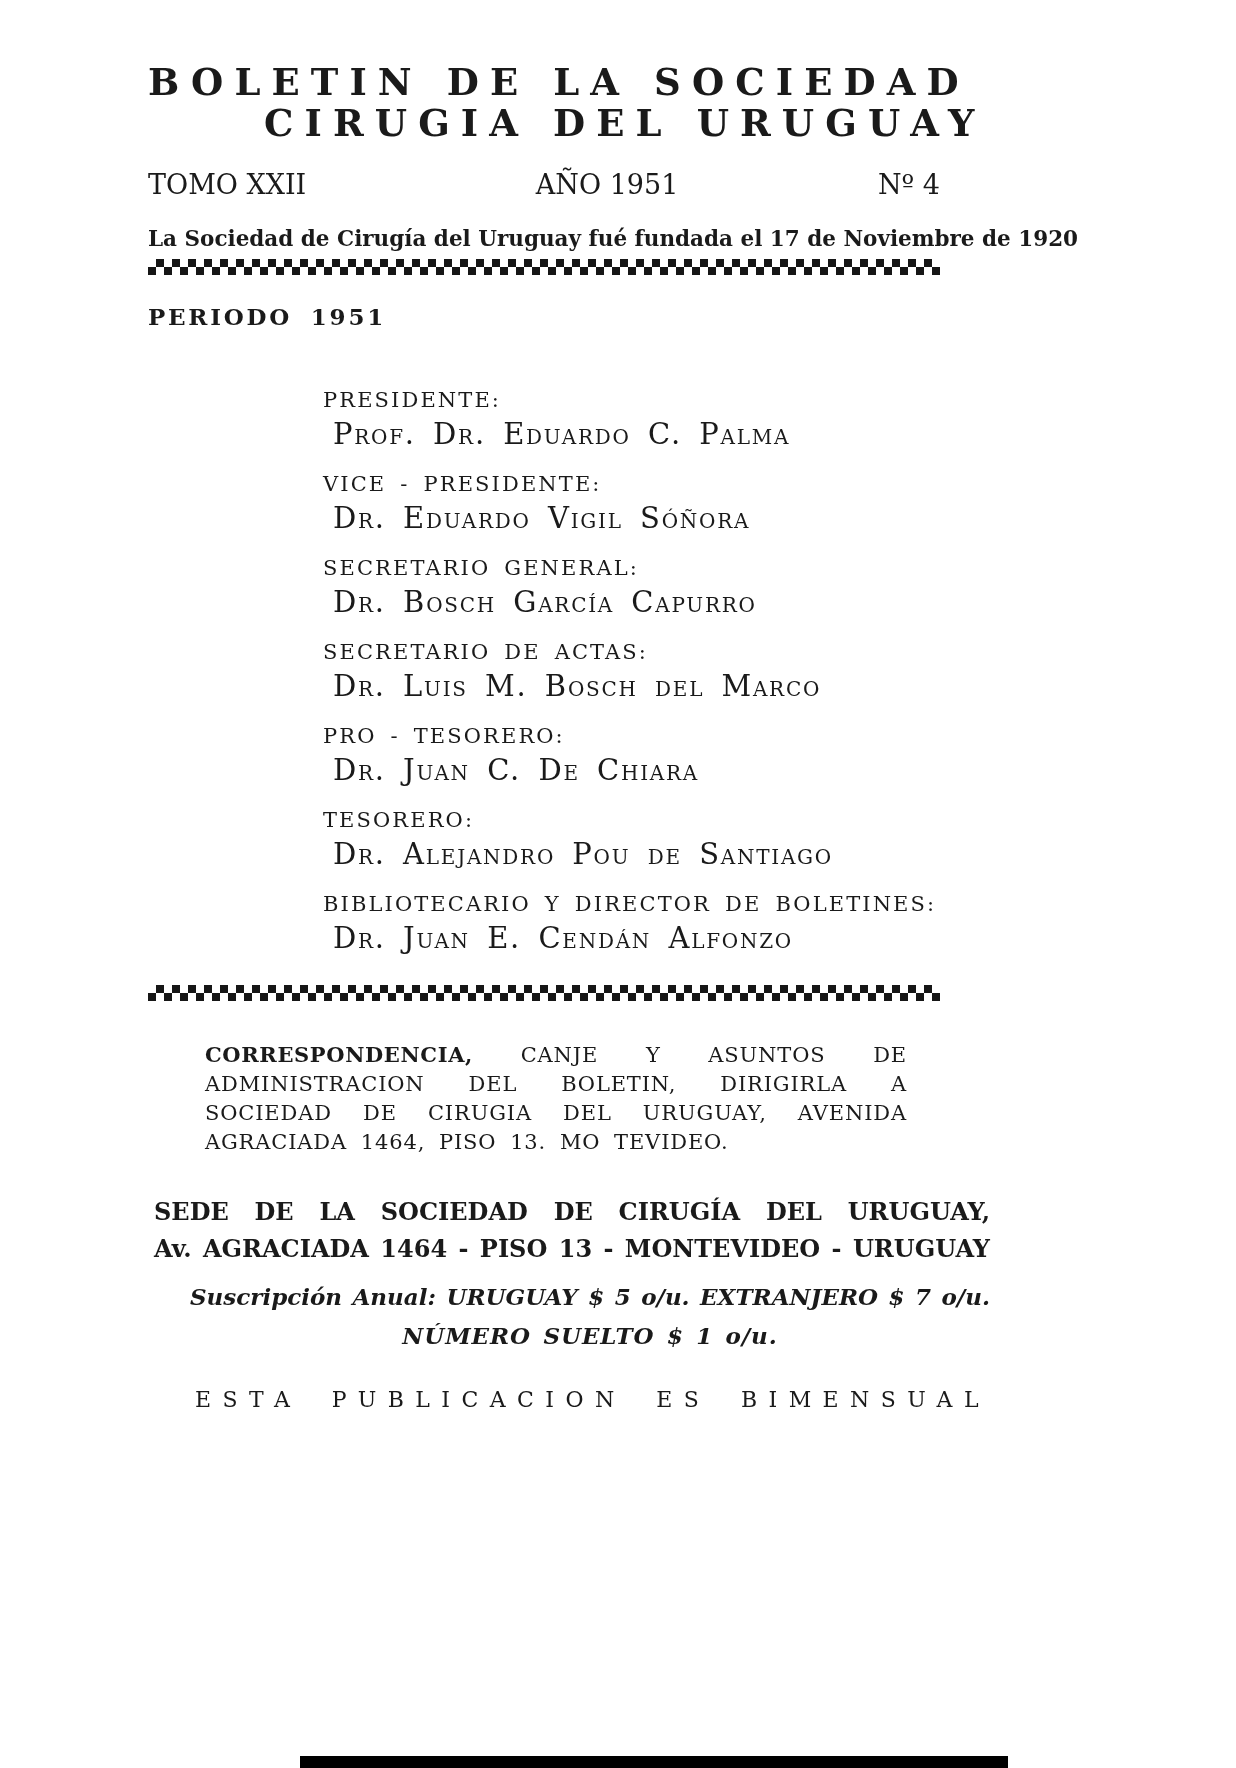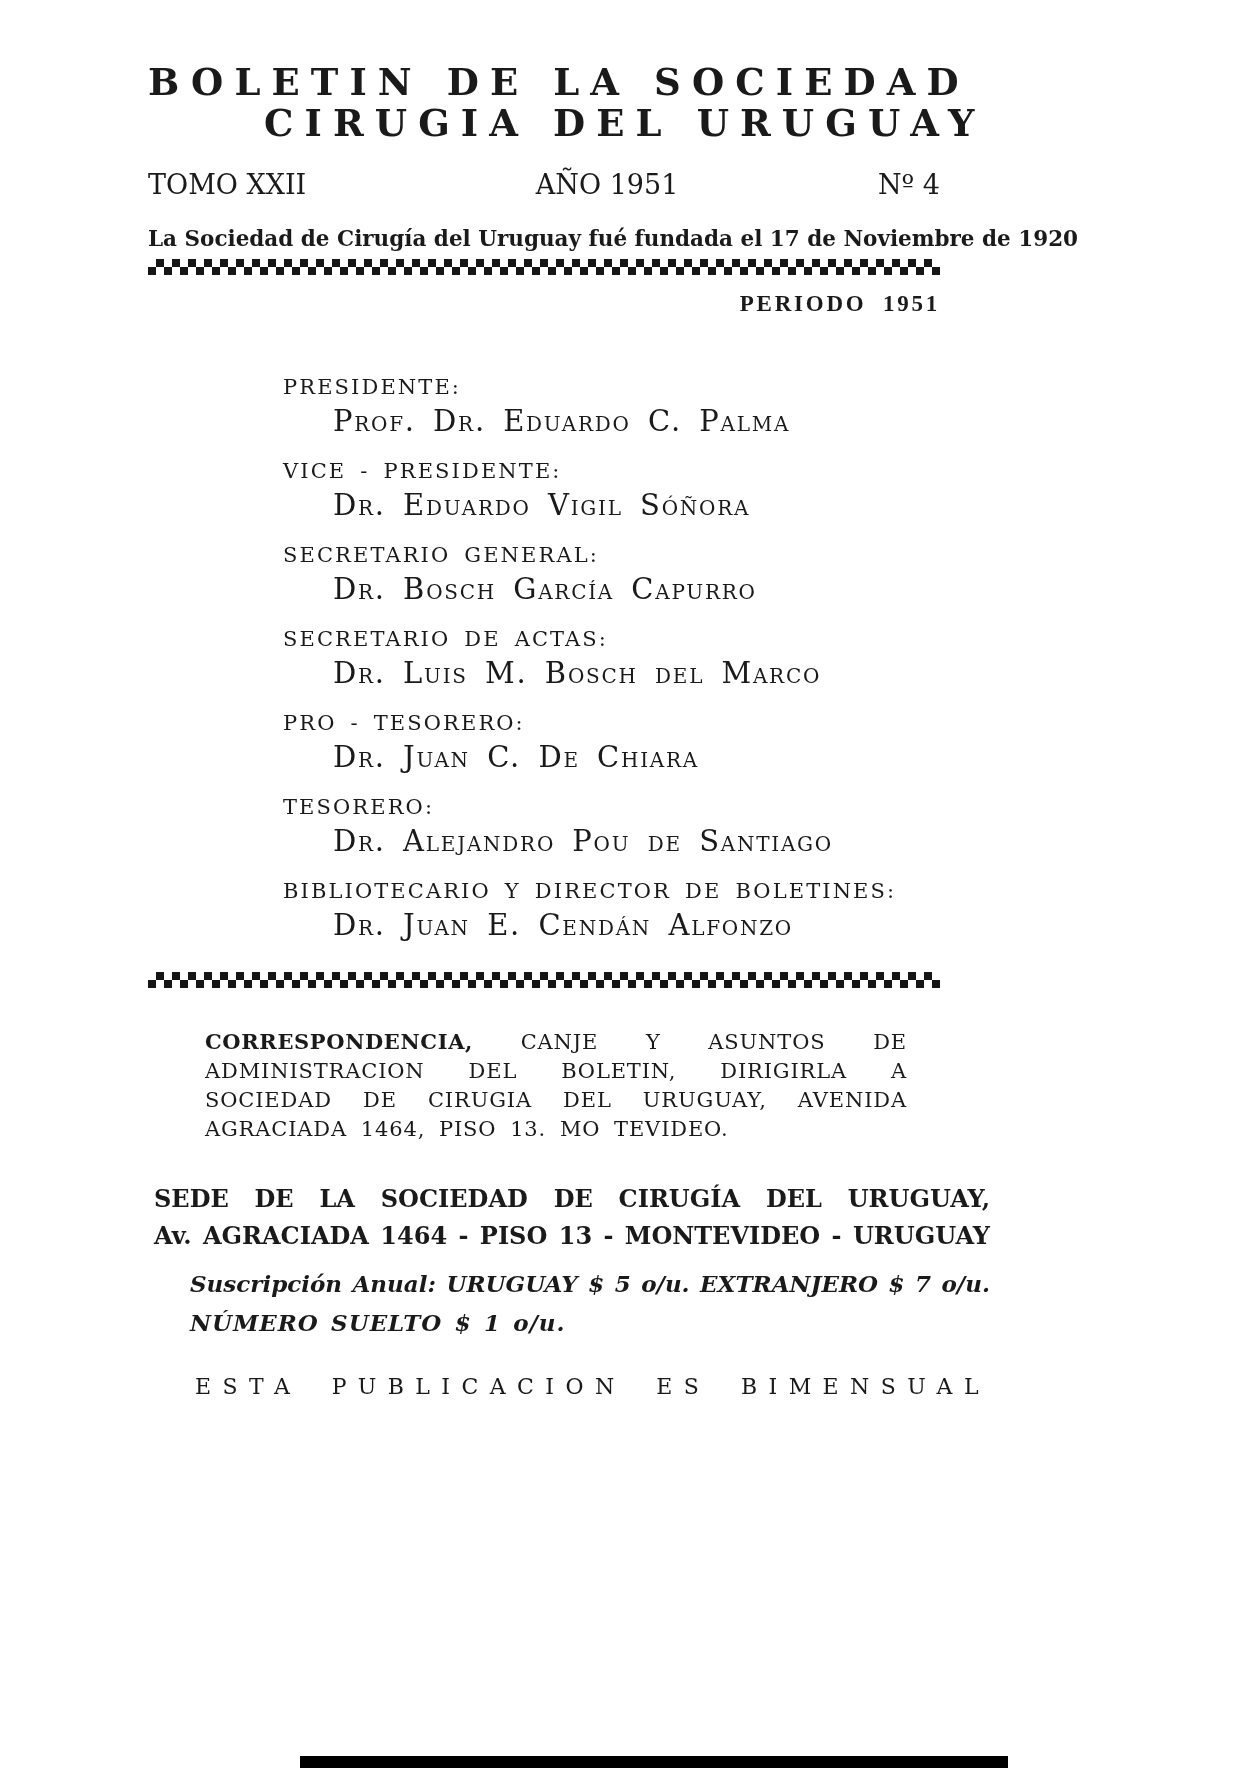--- a/index.html
+++ b/index.html
@@ -45,32 +45,31 @@
   }
 
   
   .cd-heading {
     margin-top:158px;
     font-size:30px; font-weight:bold;
     letter-spacing:.24em; word-spacing:.55em;
     text-align:center;
   }
   .cd-sub {
-    margin-top:16px;
+    margin-top:28px;
     font-size:23px; font-weight:bold;
     letter-spacing:.12em; word-spacing:.35em;
-    text-align:right;
-    font-family:Liberation Serif, serif;
+    text-align:left;
   }
 
   .officers { margin-top:58px; margin-left:135px; }
   .officer { margin-bottom:21px; }
   .officer-role {
     font-size:21px;
-    letter-spacing:.10em; word-spacing:.25em;
+    letter-spacing:.10em; word-spacing:.25em;margin-left:40px;
   }
   .officer-name {
     margin-top:5px; margin-left:50px;
     font-size:29px;
     font-variant:small-caps;
     letter-spacing:.06em; word-spacing:.22em;
     white-space:nowrap;
   }
 
   
@@ -94,20 +93,21 @@
 
   .subscription { margin-top:16px; margin-left:42px; width:800px; font-weight:bold;font-style:italic; }
   .subscription-line1 {
     font-size:23px;
     text-align:justify; text-align-last:justify;
     white-space:nowrap;
   }
   .subscription-line2 {
     margin-top:12px;
     font-size:23px;
+    text-align:center;
     letter-spacing:.04em; word-spacing:.15em;
   }
 
   .frequency {
     margin-top:38px; margin-left:47px; width:795px;
     font-size:22px;
     letter-spacing:.52em;
     text-align:justify; text-align-last:justify;
     white-space:nowrap;
   }

